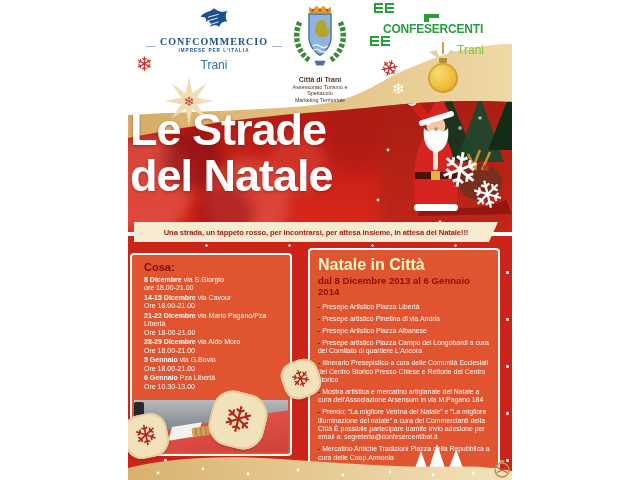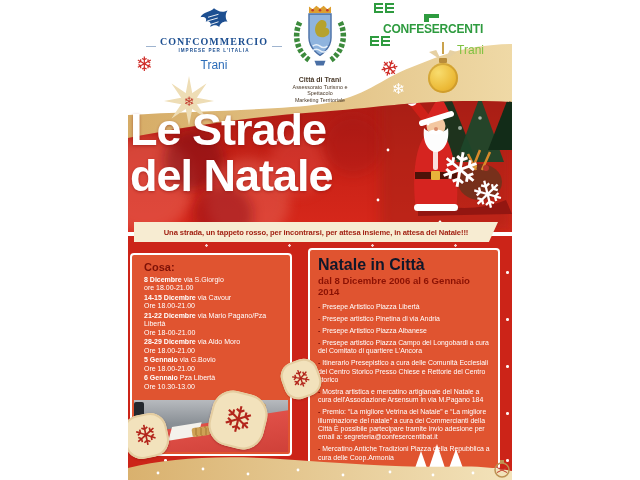--- a/index.html
+++ b/index.html
@@ -94,21 +94,21 @@
   .photo i{position:absolute;display:block;}
   .carpet{left:-30px;top:20px;width:250px;height:80px;background:linear-gradient(180deg,#e05048,#bf322a);transform:rotate(-9deg);}
   .cloth{left:36px;top:25px;width:30px;height:13px;background:#f4f2ec;transform:rotate(-9deg) skewX(-24deg);}
   .bale{width:18px;height:9px;background:repeating-linear-gradient(90deg,#cfa255 0 3px,#b98c42 3px 5px);border-radius:2px;}
   .b1{right:22px;top:4px;transform:rotate(-4deg);}
   .b2{left:88px;top:1px;}
   .b3{left:58px;top:27px;transform:rotate(-8deg);}
   .person-top{left:0;top:2px;width:10px;height:20px;background:#23282e;border-radius:2px;}
   .person-legs{left:1px;top:22px;width:9px;height:22px;background:#4e6a96;}
 
-  .rb-title{font-size:16px;font-weight:bold;color:#0f172a;line-height:1;}
+  .rb-title{font-size:16px;font-weight:bold;color:#fef9c3;line-height:1;}
   .rb-sub{font-size:9.6px;font-weight:bold;color:#8c1204;margin:2px 0 6px;}
   .item{margin:0 0 3.5px;font-size:6.9px;line-height:1.22;color:#fff;}
   .dash{color:#7d1107;font-weight:bold;margin-right:2px;}
 
   
   .sticker{position:absolute;display:flex;align-items:center;justify-content:center;z-index:6;
            background:#f2e2bc;border-radius:38%;box-shadow:inset 0 0 0 2px #e4cda0,0 1px 2px rgba(100,10,5,.3);}
   .sticker span{color:#b3261c;line-height:1;}
   .s1{left:-4px;top:414px;width:44px;height:44px;transform:rotate(-12deg);}
   .s1 span{font-size:28px;}
@@ -293,21 +293,21 @@
           <i class="bale b1"></i>
           <i class="bale b2"></i>
           <i class="bale b3"></i>
       <i class="person-top"></i>
           <i class="person-legs"></i>
     </div>
   </div>
 
   <div class="box boxr">
     <div class="rb-title">Natale in Città</div>
-    <div class="rb-sub">dal 8 Dicembre 2006 al 6 Gennaio 2014</div>
+    <div class="rb-sub">dal 8 Dicembre 2013 al 6 Gennaio 2014</div>
     <p class="item"><span class="dash">-</span><span>Presepe Artistico Piazza Libertà</span></p>
     <p class="item"><span class="dash">-</span><span>Presepe artistico Pinetina di via Andria</span></p>
     <p class="item"><span class="dash">-</span><span>Presepe Artistico Piazza Albanese</span></p>
     <p class="item"><span class="dash">-</span><span>Presepe artistico Piazza Campo dei Longobardi a cura del Comitato di quartiere L'Ancora</span></p>
     <p class="item"><span class="dash">-</span><span>Itinerario Presepistico a cura delle Comunità Ecclesiali del Centro Storico Presso Chiese e Rettorie del Centro storico</span></p>
     <p class="item"><span class="dash">-</span><span>Mostra artistica e mercatino artigianale del Natale a cura dell'Associazione Arsensum in via M.Pagano 184</span></p>
     <p class="item"><span class="dash">-</span><span>Premio: “La migliore Vetrina del Natale” e “La migliore illuminazione del natale” a cura dei Commercianti della Città È possibile partecipare tramite invio adesione per email a: segreteria@confesercentibat.it</span></p>
     <p class="item"><span class="dash">-</span><span>Mercatino Antiche Tradizioni Piazza della Repubblica a cura delle Coop.Armonia</span></p>
   </div>
 

